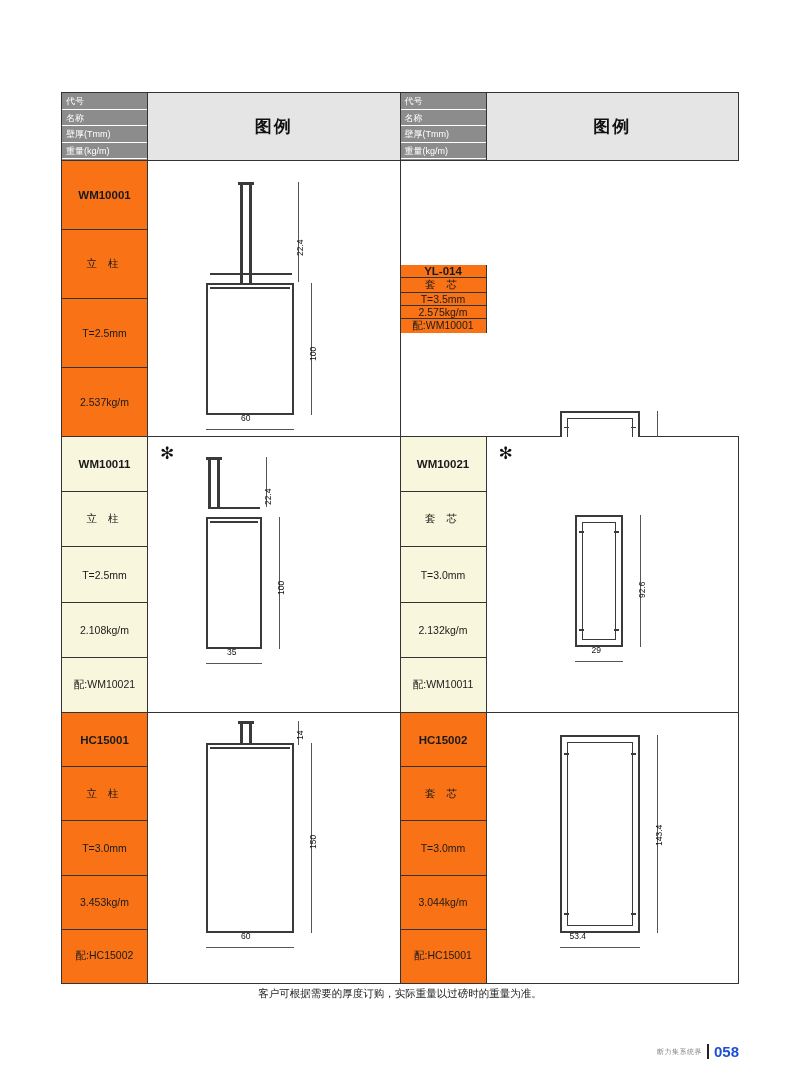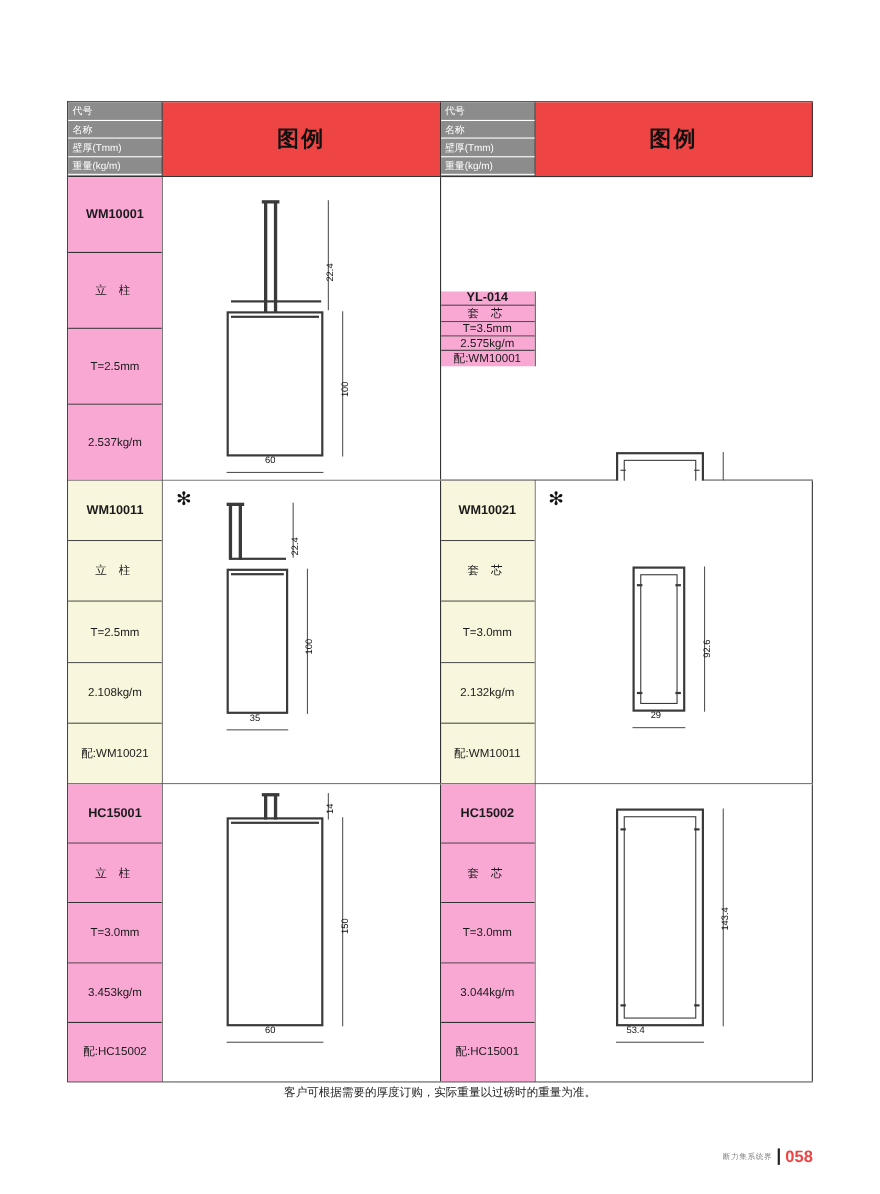--- a/index.html
+++ b/index.html
@@ -39,23 +39,23 @@
     font-size:9px;color:#ffffff;
     padding-left:4px;
     border-bottom:1px solid #ffffff;
     box-sizing:border-box;
     white-space:nowrap;
   }
   .hdr-row:last-child{border-bottom:none;}
   .hdr-right{
     flex:1;
     border-right:1px solid #333;
-    background:#ef4444;
+    background:#e5e5e5;
     display:flex;align-items:center;justify-content:center;
-    font-size:20px;font-weight:bold;color:#111;
+    font-size:17px;font-weight:bold;color:#111;
     letter-spacing:2px;
   }
 
   
   .prow{display:flex;border-bottom:1px solid #333;}
   .pinfo{
     width:86px;box-sizing:border-box;
     border-right:1px solid #333;
     display:flex;flex-direction:column;
   }
@@ -65,21 +65,21 @@
     font-size:10.5px;
     border-bottom:1px solid #333;
     box-sizing:border-box;
     text-align:center;
     padding:0 2px;
   }
   .pinfo .cell:last-child{border-bottom:none;}
   .pinfo .cell.code{font-weight:bold;font-size:11.5px;}
   .pinfo .cell.name{letter-spacing:4px;}
   .tint{background:#f8f6dc;}
-  .white{background:#f9a8d4;}
+  .white{background:#f97316;}
   .pfig{
     flex:1;
     border-right:1px solid #333;
     position:relative;
     background:#ffffff;
   }
   .star{
     position:absolute;left:12px;top:8px;
     font-size:17px;line-height:1;color:#111;
   }
@@ -110,21 +110,21 @@
     font-size:10.5px;color:#222;
     line-height:1.7;
   }
   .pagefoot{
     position:absolute;
     right:61px;top:1044px;
     display:flex;align-items:flex-end;gap:5px;
   }
   .pagefoot .brand{font-size:7px;color:#888;letter-spacing:0.5px;padding-bottom:2px;}
   .pagefoot .bar{position:static;width:2px;height:15px;background:#222;}
-  .pagefoot .num{font-size:15px;font-weight:bold;color:#ef4444;line-height:1;}
+  .pagefoot .num{font-size:15px;font-weight:bold;color:#1d4ed8;line-height:1;}
 </style>
 </head>
 <body>
 
 <div class="page">
 
   <div class="catalog">
 
     <div class="col-wrap">
 

